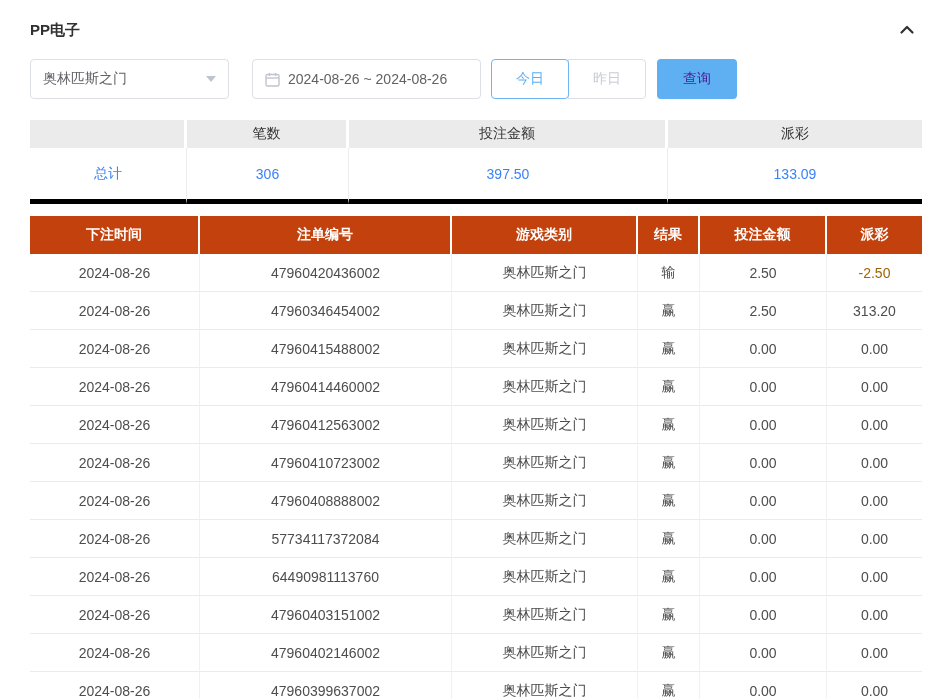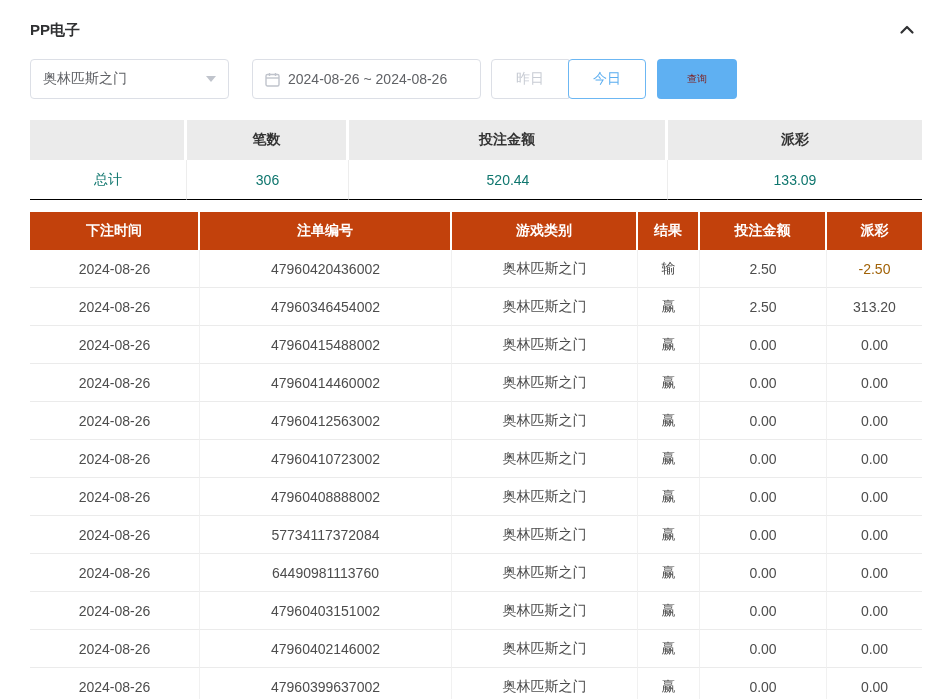--- a/index.html
+++ b/index.html
@@ -25,33 +25,33 @@
   .date-text { color:#606266; }
 
   .btn-group { display:flex; margin-left:10px; }
   .qbtn { height:40px; min-width:78px; padding:0 18px; background:#fff;
     border:1px solid #dcdfe6; font-size:14px; color:#c8ccd4; cursor:pointer;
     margin-left:-1px; position:relative; font-family:inherit; }
   .qbtn:first-child { border-radius:4px 0 0 4px; margin-left:0; }
   .qbtn:last-child { border-radius:0 4px 4px 0; }
   .qbtn.active { border-color:#6cb7f3; color:#5caef0; z-index:2; border-radius:4px; }
   .search-btn { height:40px; width:80px; margin-left:11px; border:none; border-radius:4px;
-    background:#5fb0f2; color:#7f1d1d; font-size:10px; cursor:pointer; font-family:inherit; }
+    background:#5fb0f2; color:#4c1d95; font-size:14px; cursor:pointer; font-family:inherit; }
 
   
   table { border-collapse:separate; border-spacing:0; width:892px; table-layout:fixed; }
   td, th { text-align:center; font-size:14px; overflow:hidden; white-space:nowrap; }
 
   
   .summary { margin-top:21px; }
-  .summary th { height:40px; background:#ebebeb; color:#333; font-weight:bold;
+  .summary th { height:28px; background:#ebebeb; color:#333; font-weight:normal;
     border-right:3px solid #fff; }
   .summary th:last-child { border-right:none; }
-  .summary td { height:40px; background:#fff; color:#0f766e;
-    border-right:1px solid #ededed; border-bottom:1px solid #000000; }
+  .summary td { height:56px; background:#fff; color:#3b82f6;
+    border-right:1px solid #ededed; border-bottom:5px solid #000000; }
   .summary td:last-child { border-right:none; }
 
   
   .bets { margin-top:12px; }
   .bets th { height:38px; background:#c2410c; color:#fff; font-weight:bold;
     border-right:2px solid #fff; }
   .bets th:last-child { border-right:none; }
   .bets td { height:38px; color:#4d4d4d; background:#fff;
     border-right:1px solid #f1f1f1; border-bottom:1px solid #ebebeb; }
   .bets td:last-child { border-right:none; }
@@ -85,22 +85,22 @@
             <rect x="1" y="2.5" width="13" height="11.5" rx="1.5" fill="none" stroke="#c0c4cc" stroke-width="1.4"></rect>
             <line x1="1" y1="6" x2="14" y2="6" stroke="#c0c4cc" stroke-width="1.4"></line>
             <line x1="4.5" y1="1" x2="4.5" y2="4" stroke="#c0c4cc" stroke-width="1.4"></line>
             <line x1="10.5" y1="1" x2="10.5" y2="4" stroke="#c0c4cc" stroke-width="1.4"></line>
           </svg>
       </span>
       <span class="date-text">2024-08-26 ~ 2024-08-26</span>
     </div>
 
     <div class="btn-group">
+        <button class="qbtn active">今日</button>
         <button class="qbtn">昨日</button>
-        <button class="qbtn active">今日</button>
       </div>
 
     <button class="search-btn">查询</button>
   </div>
 
   <table class="summary">
     <colgroup>
         <col style="width:157px">
         <col style="width:162px">
         <col style="width:319px">
@@ -111,21 +111,21 @@
         <th></th>
         <th>笔数</th>
         <th>投注金额</th>
         <th>派彩</th>
       </tr>
     </thead>
     <tbody>
       <tr>
         <td>总计</td>
         <td>306</td>
-        <td>520.44</td>
+        <td>397.50</td>
         <td>133.09</td>
       </tr>
     </tbody>
   </table>
 
   <table class="bets">
     <colgroup>
         <col style="width:170px">
         <col style="width:252px">
         <col style="width:186px">

